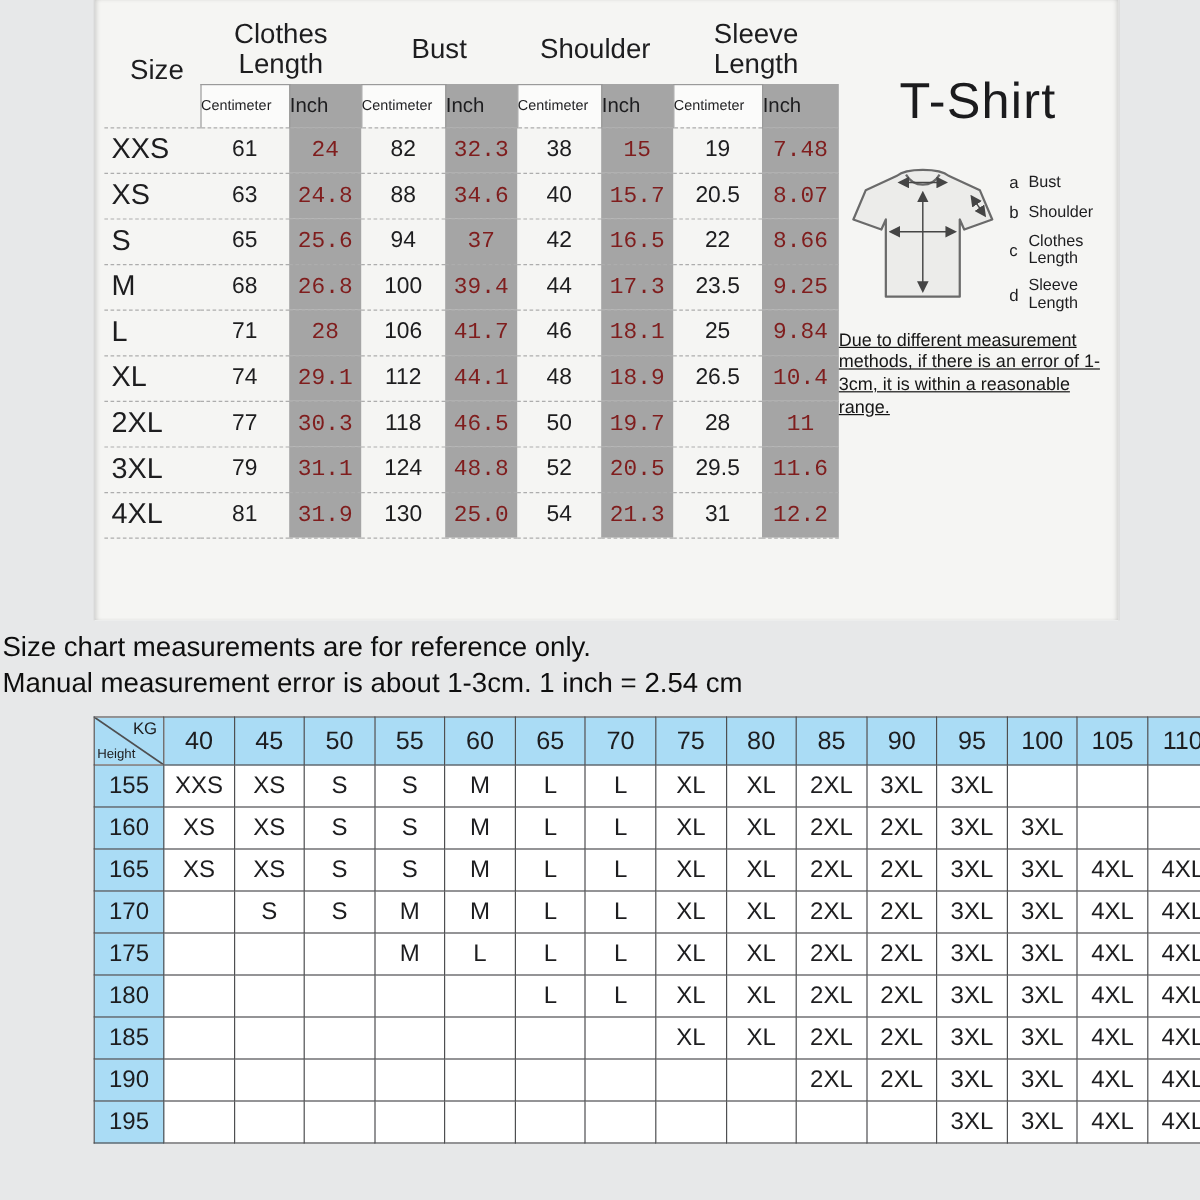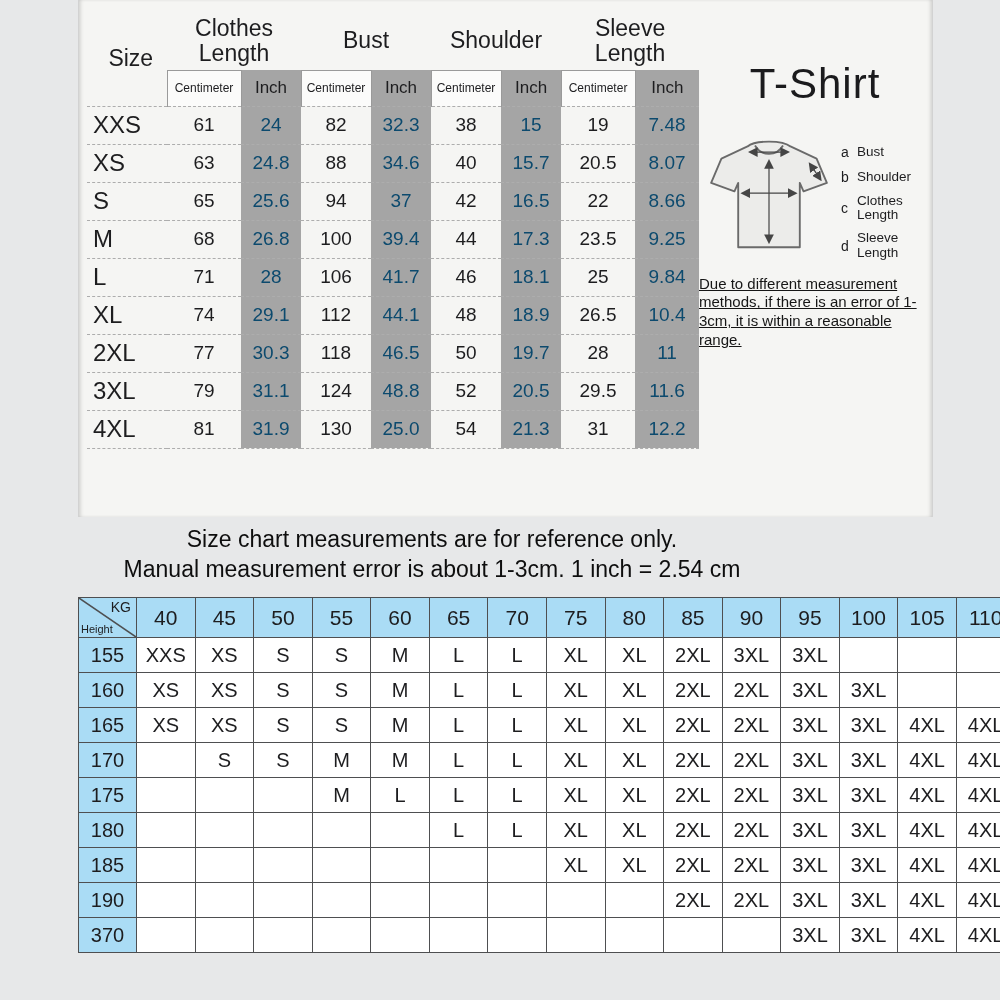--- a/index.html
+++ b/index.html
@@ -21,40 +21,40 @@
     box-shadow: inset 3px 0 4px -2px rgba(0,0,0,.18), inset -3px 0 4px -2px rgba(0,0,0,.18);
   }
 
   table.size-table {
     position:absolute; left:8px; top:12px; width:612px;
     border-collapse:collapse; table-layout:fixed;
   }
   .size-table th { font-weight:400; }
   .size-table tr.groups th { font-size:23px; line-height:1.08; height:58px; vertical-align:middle; text-align:center; }
   .size-table th.size-head { font-size:25px; text-align:left; padding-left:8px; vertical-align:middle; border-bottom:1px dashed #adadad; }
-  .size-table tr.units th { height:36px; vertical-align:middle; text-align:center; border-bottom:1px dashed #adadad; }
+  .size-table tr.units th { height:36px; vertical-align:middle; text-align:left; border-bottom:1px dashed #adadad; }
   .size-table th.cm-head { font-size:12px; background:#fbfbfa; border:1px solid #9a9a9a; }
   .size-table th.inch-head { font-size:17px; background:#a5a5a5; }
   .size-table td { height:38px; border-bottom:1px dashed #adadad; font-size:19px; text-align:center; vertical-align:middle; }
   .size-table td.size-cell { font-size:24px; text-align:left; padding-left:6px; }
-  .size-table td.inch-cell { background:#a5a5a5; color:#0c4a6e; }
+  .size-table td.inch-cell { background:#a5a5a5; color:#7f1d1d;font-family:Liberation Mono, monospace; }
 
   
   .right-info { position:absolute; left:620px; top:60px; width:232px; }
   .tshirt-title { font-size:42px; font-weight:500; text-align:center; letter-spacing:1px; color:#1b1b1d; }
   .diagram-row { display:flex; margin-top:22px; align-items:flex-start; }
   .tshirt-svg { width:140px; height:130px; flex:0 0 auto; }
   .legend { margin-left:2px; padding-top:14px; }
   .legend-item { display:flex; align-items:center; margin-bottom:9px; }
   .legend-key { font-size:14px; width:16px; flex:0 0 auto; }
   .legend-label { font-size:13.5px; line-height:1.05; max-width:66px; }
   .measure-note { margin-top:6px; font-size:15px; line-height:1.25; color:#161616; width:235px;text-decoration:underline; }
 
   
-  .mid-note { position:absolute; left:12px; top:524px; width:840px; text-align:center; font-size:23px; line-height:30px; color:#0e0e0e; }
+  .mid-note { position:absolute; left:2px; top:524px; width:840px; font-size:23px; line-height:30px; color:#0e0e0e; }
 
   
   table.fit-table {
     position:absolute; left:78px; top:597px; width:996px;
     border-collapse:collapse; table-layout:fixed; background:#fff;
   }
   .fit-table th, .fit-table td { border:1px solid #4e4f51; font-weight:400; text-align:center; vertical-align:middle; padding:0; }
   .fit-table thead th { background:#aadcf5; height:40px; font-size:21px; }
   .fit-table tbody th.h-head { background:#aadcf5; font-size:20px; }
   .fit-table tbody tr { height:35px; }
@@ -446,21 +446,21 @@
           <td class="fit-cell"></td>
           <td class="fit-cell">2XL</td>
           <td class="fit-cell">2XL</td>
           <td class="fit-cell">3XL</td>
           <td class="fit-cell">3XL</td>
           <td class="fit-cell">4XL</td>
           <td class="fit-cell">4XL</td>
           <td class="fit-cell">4XL</td>
         </tr>
         <tr>
-          <th class="h-head">370</th>
+          <th class="h-head">195</th>
           <td class="fit-cell"></td>
           <td class="fit-cell"></td>
           <td class="fit-cell"></td>
           <td class="fit-cell"></td>
           <td class="fit-cell"></td>
           <td class="fit-cell"></td>
           <td class="fit-cell"></td>
           <td class="fit-cell"></td>
           <td class="fit-cell"></td>
           <td class="fit-cell"></td>

